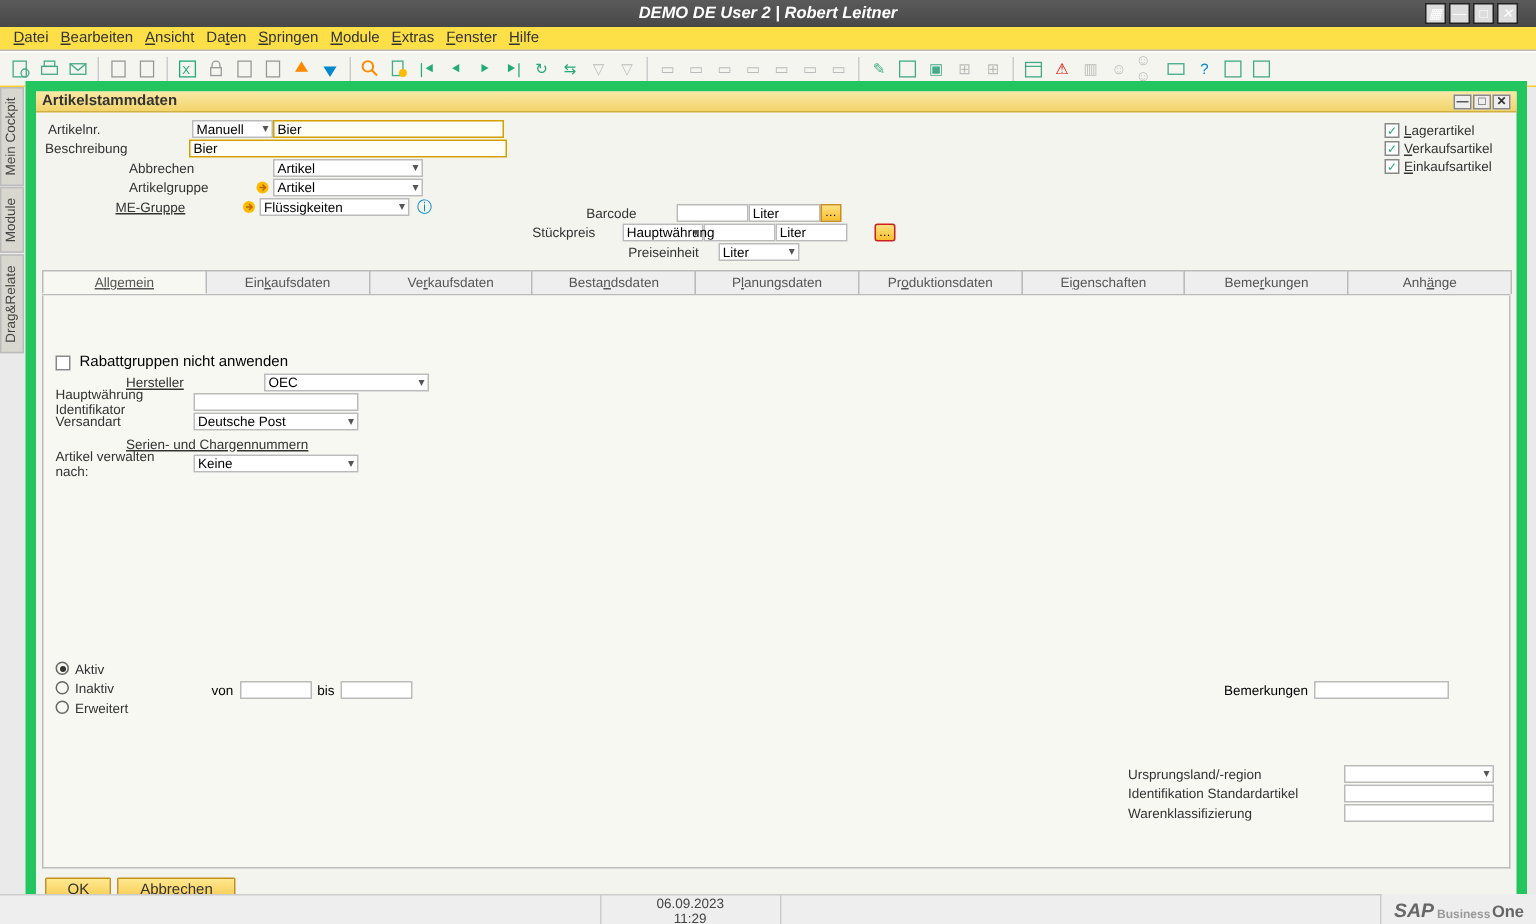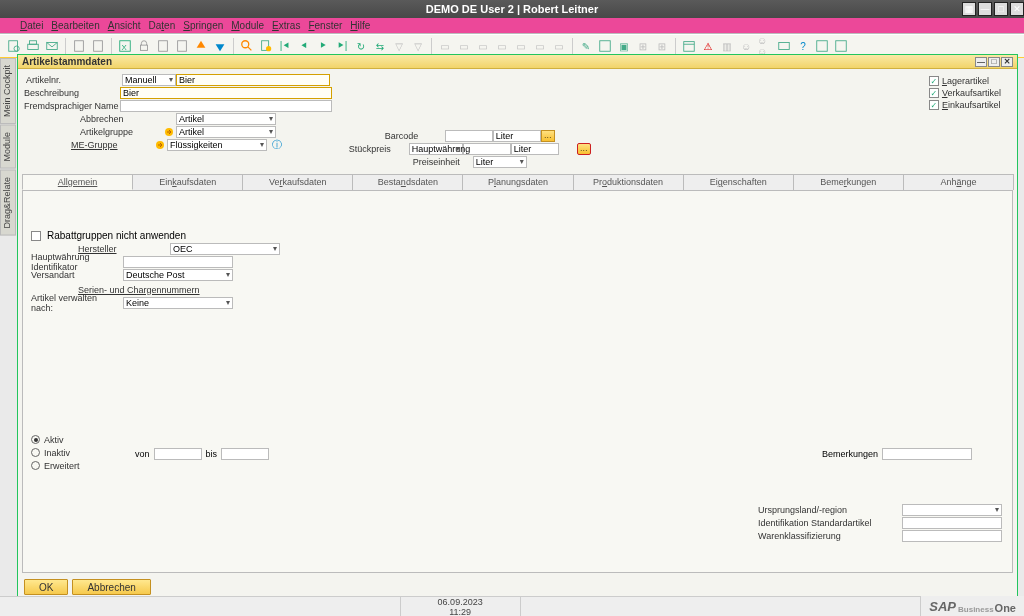--- a/index.html
+++ b/index.html
@@ -1,37 +1,37 @@
 <!DOCTYPE html>
 <html><head>
 <meta charset="utf-8">
 <style>
   * { box-sizing: border-box; font-family: Tahoma, Arial, sans-serif; }
   body { margin: 0; padding: 0; width: 1024px; height: 616px; background: #e8e8e8; overflow: hidden; font-size: 10px; }
   
-  .titlebar { background: linear-gradient(#5a5a5a,#484848); color: #fff; height: 18px; display: flex; align-items: center; padding: 0 0; position: relative; }
+  .titlebar { background: linear-gradient(#5a5a5a,#484848); color: #fff; height: 18px; display: flex; align-items: center; padding: 0 12px; position: relative; font-style: italic; }
   .titlebar-center { position: absolute; left: 50%; transform: translateX(-50%); font-size: 11px; font-weight: bold; }
   .titlebar-right { margin-left: auto; display: flex; gap: 2px; }
   .title-btn { width: 14px; height: 14px; border: 1px solid #222; background: #ddd; display: flex; align-items: center; justify-content: center; font-size: 9px; }
 
-  .menubar { background: #ec4899; height: 16px; display: flex; align-items: center; padding: 0 20px; gap: 8px; border-bottom: 1px solid #bbb; }
+  .menubar { background: #fde047; height: 16px; display: flex; align-items: center; padding: 0 9px; gap: 8px; border-bottom: 1px solid #bbb; }
   .menubar span { font-size: 10px; color: #333; }
   .menubar span u { text-decoration: underline; }
 
   .toolbar { background: #f5f5f0; height: 24px; border-top: 1px solid #fff; border-bottom: 1px solid #ffcc33; display: flex; align-items: center; padding: 0 6px; gap: 3px; }
   .tool-icon { width: 16px; height: 16px; display: flex; align-items: center; justify-content: center; color: #4a7; }
   .tool-sep { width: 1px; height: 16px; background: #ccc; margin: 0 2px; }
   .tool-icon svg { width: 14px; height: 14px; }
 
   .workspace { position: absolute; top: 58px; left: 0; right: 0; bottom: 20px; background: #eaeaea; }
 
   .sidetabs { position: absolute; left: 0; top: 0; width: 16px; display: flex; flex-direction: column; }
   .sidetab { writing-mode: vertical-rl; transform: rotate(180deg); background: #d8d8d0; border: 1px solid #bbb; font-size: 9px; padding: 6px 1px; margin-bottom: 1px; color: #444; }
 
-  .window { position: absolute; left: 17px; top: -4px; right: 6px; background: #f4f4ef; border: 1px solid #22c55e; }
+  .window { position: absolute; left: 17px; top: -4px; right: 6px; background: #f4f4ef; border: 7px solid #22c55e; }
   .window-title { background: linear-gradient(#f9e9a6,#f2d46a); border-bottom: 1px solid #d0b040; height: 14px; display: flex; align-items: center; padding: 0 4px; font-size: 10px; font-weight: bold; color: #333; }
   .window-title-right { margin-left: auto; display: flex; gap: 1px; }
   .win-btn { width: 12px; height: 10px; border: 1px solid #888; background: #eee; font-size: 8px; display: flex; align-items: center; justify-content: center; }
 
   .form-area { padding: 4px 6px 2px 6px; }
   .form-row { display: flex; align-items: center; height: 13px; margin-bottom: 0px; justify-content: center; }
   .form-label { width: 96px; font-size: 9px; color: #333; white-space: nowrap; }
   .form-label.link { text-decoration: underline; }
   .arrow-icon { width: 10px; height: 10px; margin-right: 2px; }
   .arrow-icon svg { width: 10px; height: 10px; }
@@ -263,24 +263,20 @@
         <div class="form-row">
           <div class="form-label">Artikelnr.</div>
           <div class="select sel-short">Manuell</div>
           <input class="input yellow-border" style="width: 154px;" value="Bier">
         </div>
         <div class="form-row">
           <div class="form-label">Beschreibung</div>
           <input class="input yellow-border inp-long" value="Bier" style="">
         </div>
         <div class="form-row">
-          <div class="form-label">Fremdsprachiger Name</div>
-          <input class="input inp-long" value="" style="">
-        </div>
-        <div class="form-row">
           <div class="form-label">Abbrechen</div>
           <div class="select sel-100">Artikel</div>
         </div>
         <div class="form-row">
           <div class="form-label" style="width:84px">Artikelgruppe</div>
           <span class="arrow-icon"><svg viewBox="0 0 10 10">
                 <circle cx="5" cy="5" r="4" fill="#fb0"></circle>
                 <path d="M3 5 L7 5 M5 3 L7 5 L5 7" stroke="#b60" fill="none"></path>
               </svg></span>
           <div class="select sel-100">Artikel</div>

